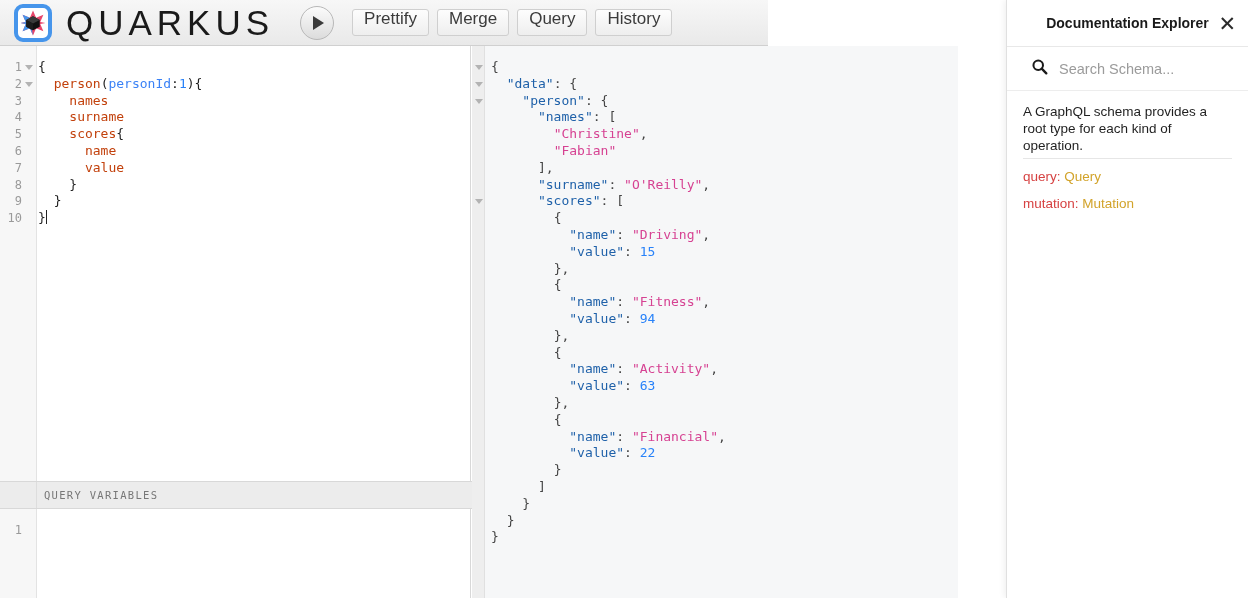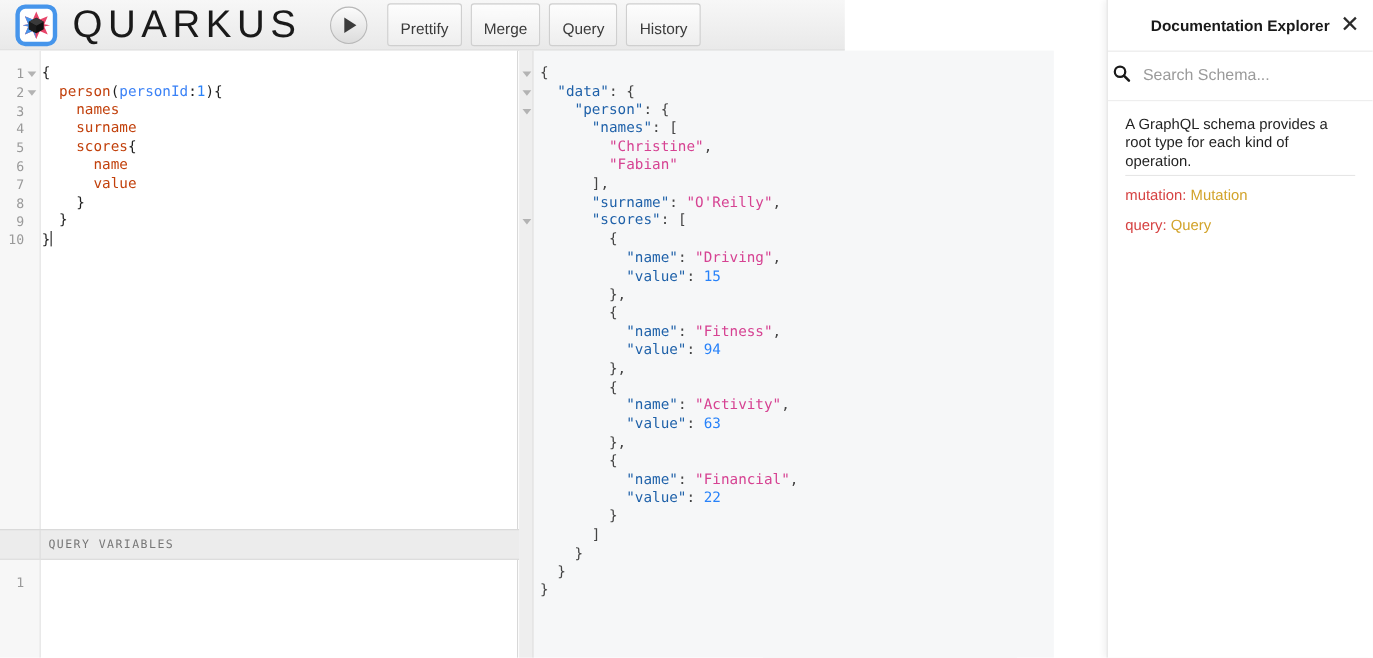--- a/index.html
+++ b/index.html
@@ -61,23 +61,23 @@
     border-top: 7px solid transparent;
     border-bottom: 7px solid transparent;
     margin-left: 3px;
   }
 
   .tb-buttons { display: flex; align-items: center; margin-left: 18px; gap: 8px; }
   .tb-btn {
     background: linear-gradient(#fdfdfd, #eeeeee);
     border: 1px solid #cfcfcf;
     border-radius: 3px;
-    font-size: 14px;
+    font-size: 17px;
     color: #3b3b3b;
-    padding: 15px 11px 6px;
+    padding: 0 11px 6px;
     line-height: 1.1;
     cursor: pointer;
     font-family: "Liberation Sans", sans-serif;
   }
 
   
   .pane-query {
     position: absolute; left: 0; top: 46px;
     width: 471px; height: 435px;
     background: #ffffff;
@@ -198,21 +198,21 @@
     border-bottom: 1px solid #e8e8e8;
   }
   .doc-title { font-size: 14px; font-weight: bold; color: #1a1a1a; }
   .doc-close {
     position: absolute; right: 12px; top: 50%; transform: translateY(-50%);
     font-size: 21px; line-height: 1; color: #2b2b2b; cursor: pointer;
     font-family: "Liberation Sans", sans-serif;
   }
   .doc-search {
     display: flex; align-items: center;
-    padding: 11px 0 11px 4px;
+    padding: 11px 0 11px 24px;
     border-bottom: 1px solid #ededed;
   }
   .doc-search .mag { flex: 0 0 18px; margin-right: 8px; }
   .doc-search input {
     border: none; outline: none;
     font-size: 14.5px;
     font-family: "Liberation Sans", sans-serif;
     color: #333;
     width: 230px;
     background: transparent;
@@ -393,20 +393,20 @@
         </svg>
       </span>
       <input type="text" placeholder="Search Schema..." style="">
     </div>
 
     <div class="doc-desc">A GraphQL schema provides a root type for each kind of operation.</div>
 
     <div class="doc-rule"></div>
 
     <div class="doc-entry">
+      <span>query</span><span>: </span><span class="tname">Query</span>
+    </div>
+    <div class="doc-entry">
       <span>mutation</span><span>: </span><span class="tname">Mutation</span>
     </div>
-    <div class="doc-entry">
-      <span>query</span><span>: </span><span class="tname">Query</span>
-    </div>
   </div>
 
 </div>
 
 </body></html>

